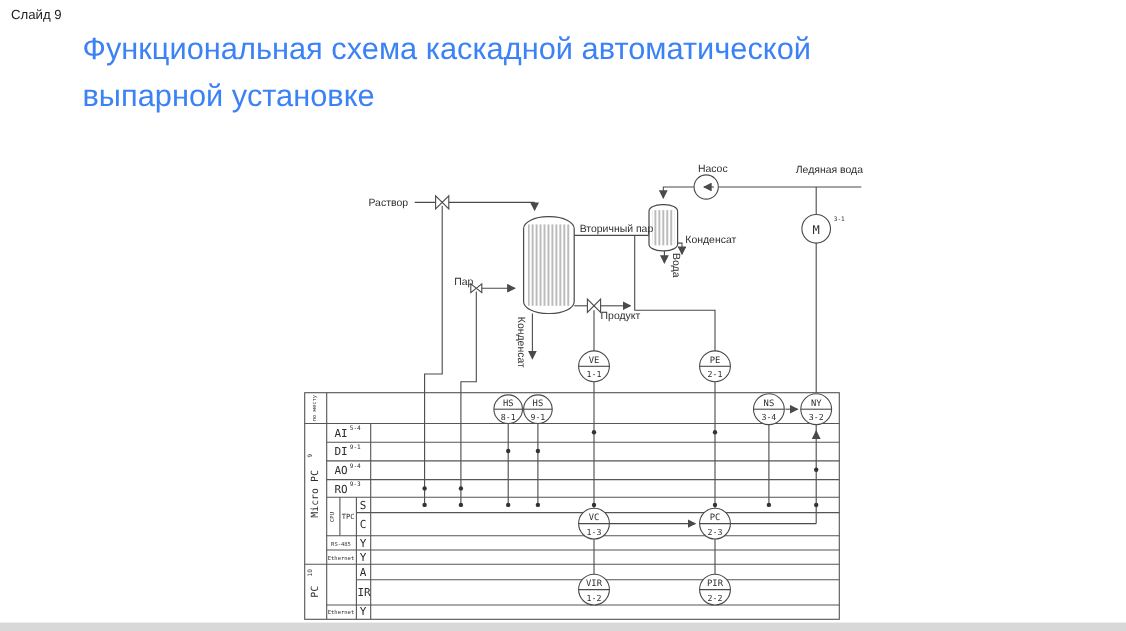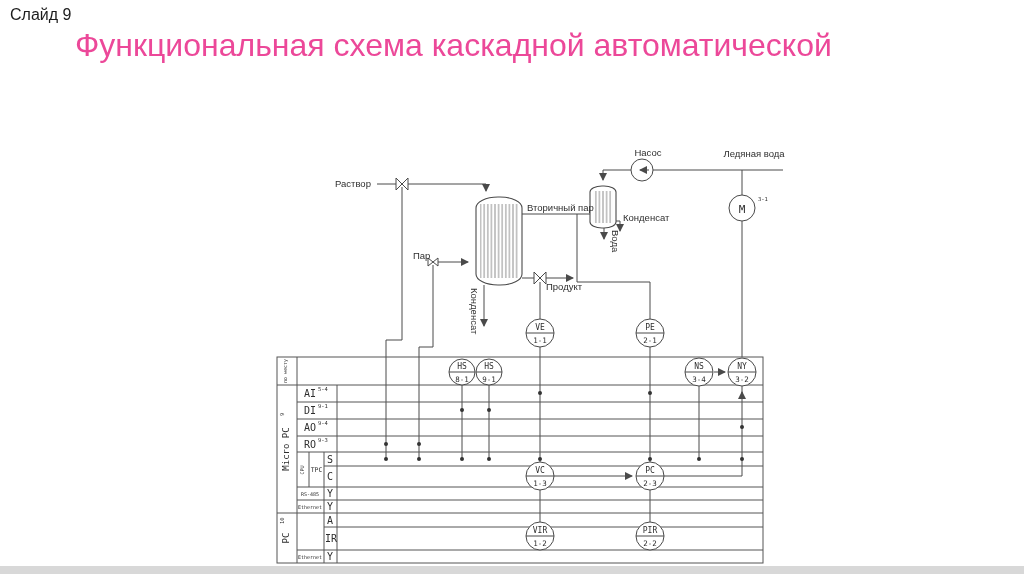--- a/index.html
+++ b/index.html
@@ -1,20 +1,20 @@
 <!DOCTYPE html>
 <html><head>
 <meta charset="utf-8">
 <style>
   html,body{margin:0;padding:0;background:#fff;}
   #stage{position:relative;width:1024px;height:574px;background:#ffffff;overflow:hidden;
          font-family:"Liberation Sans",sans-serif;}
-  .slide-label{position:absolute;left:10px;top:6px;font-size:16px;color:#1c1c1c;}
-  .title{position:absolute;left:75px;top:24px;width:860px;font-size:32px;line-height:42px;
-         color:#ec4899;font-weight:400;}
+  .slide-label{position:absolute;left:10px;top:6px;font-size:12px;color:#1c1c1c;}
+  .title{position:absolute;left:75px;top:24px;width:860px;font-size:28px;line-height:42px;
+         color:#3b82f6;font-weight:400;}
   .bottom-bar{position:absolute;left:0;bottom:0;width:100%;height:8px;background:#d8d8d8;}
   svg{position:absolute;left:0;top:0;}
   svg text{fill:#2e2e2e;}
   .lbl{font-family:"Liberation Sans",sans-serif;font-size:9.5px;}
   .tagl{font-family:"DejaVu Sans Mono",monospace;font-size:8px;text-anchor:middle;}
   .tagn{font-family:"DejaVu Sans Mono",monospace;font-size:7.5px;text-anchor:middle;}
   .rowlbl{font-family:"DejaVu Sans Mono",monospace;font-size:10px;}
   .letter{font-family:"DejaVu Sans Mono",monospace;font-size:10px;text-anchor:middle;}
   .sup{font-family:"DejaVu Sans Mono",monospace;font-size:5.5px;}
   .tiny{font-family:"DejaVu Sans Mono",monospace;font-size:5px;text-anchor:middle;}
@@ -23,20 +23,21 @@
   .bubble{fill:#ffffff;stroke:#4a4a4a;stroke-width:1;}
   .dot{fill:#333;}
 </style>
 </head>
 <body>
 
 <div id="stage">
   <div class="slide-label">Слайд 9</div>
   <div class="title">
     <div>Функциональная схема каскадной автоматической</div>
+    <div>выпарной установке</div>
   </div>
 
   <svg width="1024" height="574" viewBox="0 0 1024 574">
     <defs>
       <marker id="arr" viewBox="0 0 8 8" refX="7" refY="4" markerWidth="8" markerHeight="8" orient="auto">
         <path d="M0,0 L8,4 L0,8 Z" fill="#4a4a4a"></path>
       </marker>
       <pattern id="hatch" width="3.6" height="4" patternUnits="userSpaceOnUse">
         <path d="M1.8,0 V4" stroke="#5a5a5a" stroke-width="0.7"></path>
       </pattern>

